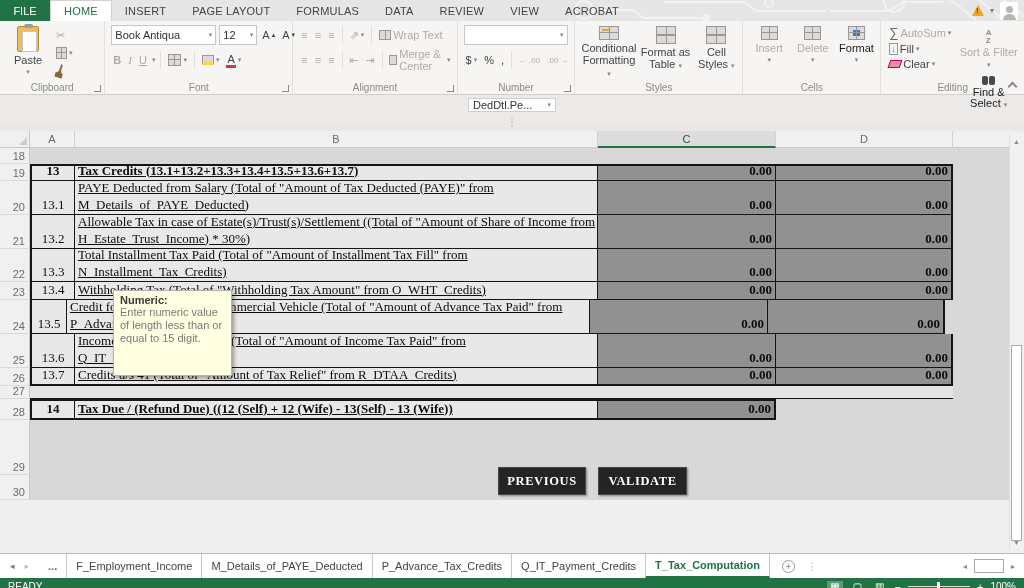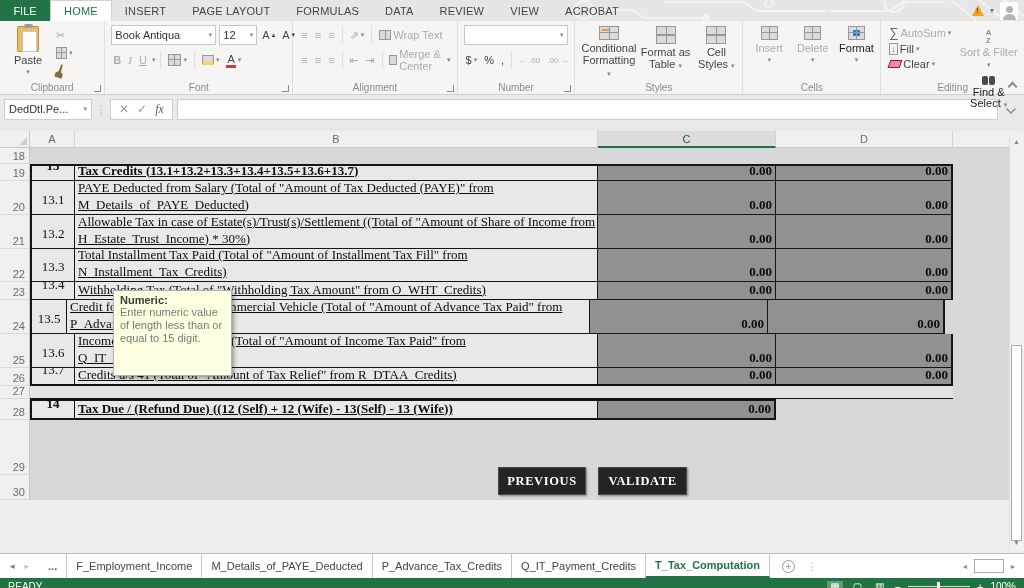--- a/index.html
+++ b/index.html
@@ -42,21 +42,21 @@
   .brush { width:8px; height:14px; background:#8d6739; clip-path:polygon(40% 0,60% 0,65% 55%,100% 70%,100% 100%,0 100%,0 70%,35% 55%); transform:rotate(18deg); }
   .bluebox { position:absolute; inset:3px 4px; background:#2f7bd9; }
   .eraser { width:12px; height:8px; background:#e98fa5; border:1px solid #b06; transform:skewX(-20deg); }
   .sum { font-size:13px; color:#6a6a6a; }
   .azicon { font-size:8px; color:#8c8a88; line-height:8px; display:flex; flex-direction:column; }
   .binoc { display:flex; gap:1px; }
   .binoc i { width:6px; height:9px; background:#4a4a4a; border-radius:2px; }
   .collapse { position:absolute; right:8px; bottom:4px; width:7px; height:7px; border-left:2px solid #8c8a88; border-top:2px solid #8c8a88; transform:rotate(45deg); }
 
   
-  .fbar { height:28px; background:#eceae8; display:flex; align-items:center; padding:3px 4px; gap:4px; }
+  .fbar { height:28px; background:#eceae8; display:flex; align-items:center; padding:3px 4px; gap:4px;flex-direction:column; }
   .namebox { width:88px; height:21px; background:#fff; border:1px solid #d0cecb; display:flex; align-items:center; justify-content:space-between; font-size:11px; color:#333; padding:0 4px; }
   .dots { color:#a8a6a3; font-size:10px; }
   .fbtns { display:flex; align-items:center; gap:8px; background:#fff; border:1px solid #d0cecb; height:21px; padding:0 8px; color:#9a9896; font-size:12px; }
   .fx { font-family:"Liberation Serif", serif; font-style:italic; color:#5a5a5a; }
   .finput { flex:1; height:21px; background:#fff; border:1px solid #d0cecb; }
   .fchev { width:10px; height:10px; border-left:2px solid #8c8a88; border-bottom:2px solid #8c8a88; transform:rotate(-45deg) scale(.7); margin:0 4px; }
   .gap8 { height:8px; background:#e9e8e6; }
 
   
   .gridwrap { position:relative; height:422px; background:#efefef; }
@@ -67,21 +67,21 @@
   .ch { background:#f0f0f0; border-right:1px solid #d4d2d0; border-bottom:1px solid #c9c7c5; font-size:11px; color:#6d6b69; display:flex; align-items:center; justify-content:center; }
   .ch.sel { background:#dcdcdc; border-bottom:2px solid #217346; color:#1d5d3a; }
   .ch.filler { flex:1; border-right:none; }
   .grow { display:flex; }
   .rh { width:30px; background:#f0f0f0; border-right:1px solid #c9c7c5; border-bottom:1px solid #dadada; font-size:11px; color:#6d6b69; display:flex; align-items:flex-end; justify-content:flex-end; padding:0 4px 1px 12px; }
   .cell { font-family:"Liberation Serif", serif; font-size:13px; color:#0d0d0d; display:flex; flex-direction:column; justify-content:flex-end; overflow:hidden; }
   .cell.light { background:#e8e8e8; }
   .cell.dark  { background:#919191; }
   .cell.num { align-items:flex-end; padding:0 3px 1px 0; font-weight:600; }
   .cell.txt { padding:0 0 1px 3px; line-height:16.5px;text-decoration:underline; }
-  .cell.ctr { align-items:center; padding-bottom:6px; }
+  .cell.ctr { align-items:center; padding-bottom:1px; }
   .cell.bold { font-weight:700; }
   .sheetfill { background:#d8d8d8; }
   .rowfill-light { background:#e4e4e4; border-bottom:1px solid #151515; }
   .belowgrid { position:absolute; left:0; top:369px; width:1009px; height:53px; background:#efefef; }
 
   
   .tooltip { position:absolute; left:113px; top:159px; width:119px; height:86px; background:#ffffe1; border:1px solid #b2b2b2; box-shadow:2px 2px 4px rgba(0,0,0,.35); padding:3px 6px; z-index:5; }
   .tooltip .tt { font-size:11px; font-weight:bold; color:#3c3c3c; }
   .tooltip .tb { font-size:11px; color:#7a7a78; line-height:13px; }
 

